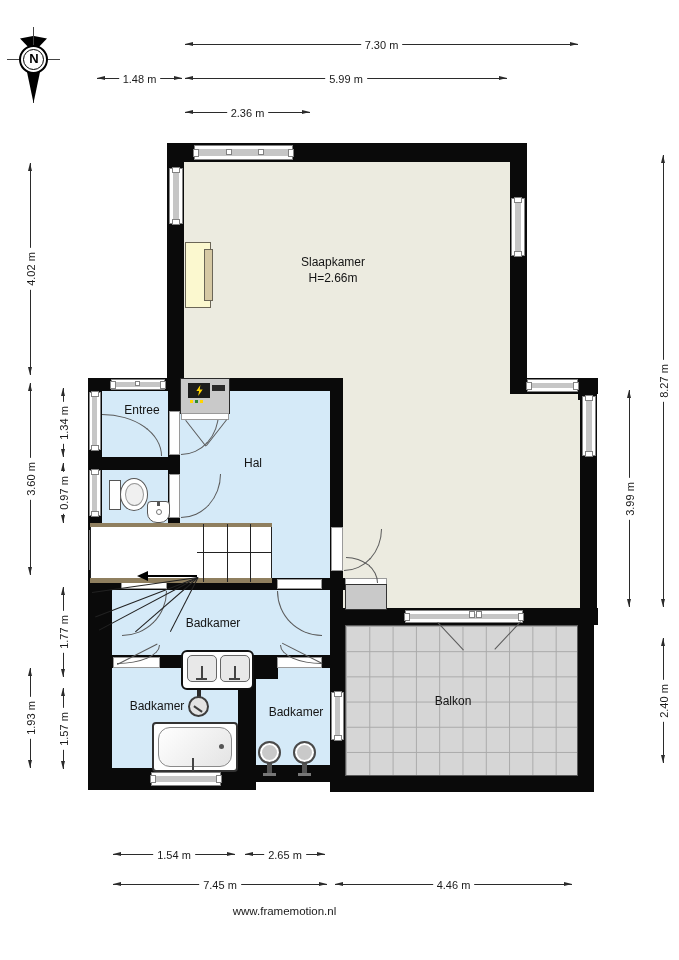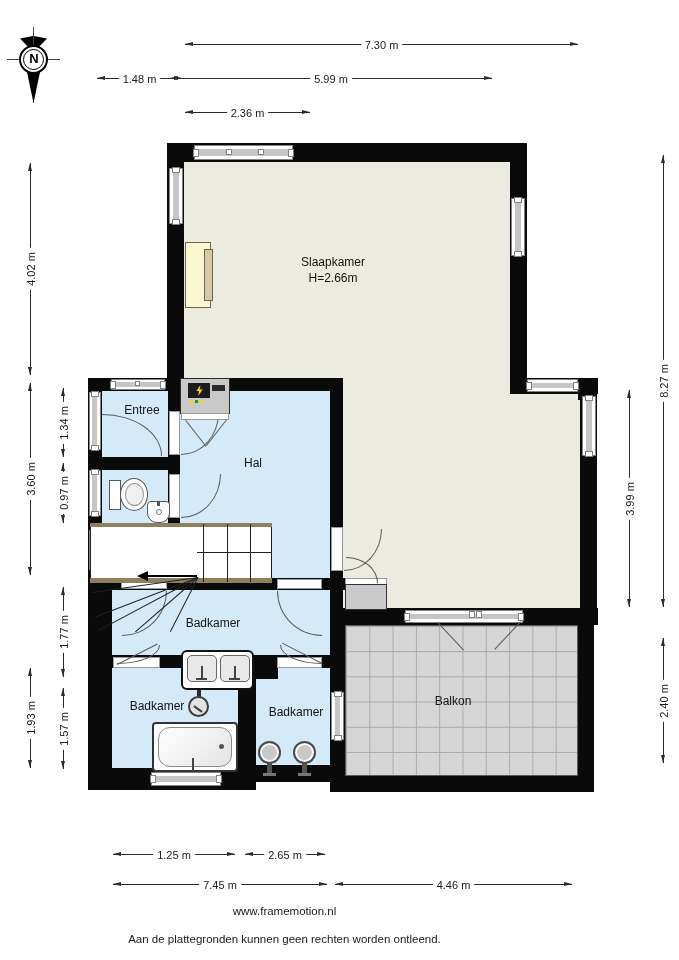--- a/index.html
+++ b/index.html
@@ -221,21 +221,21 @@
   <div class="hdim" style="left:185px;top:44px;width:393px;">
     <span class="a l"></span>
       <span class="a r"></span>
     <span class="lb">7.30 m</span>
   </div>
   <div class="hdim" style="left:97px;top:78px;width:85px;">
     <span class="a l"></span>
       <span class="a r"></span>
     <span class="lb">1.48 m</span>
   </div>
-  <div class="hdim" style="left:170px;top:78px;width:322px;text-align:center;">
+  <div class="hdim" style="left:185px;top:78px;width:322px;text-align:center;">
     <span class="a l"></span>
       <span class="a r"></span>
     <span class="lb">5.99 m</span>
   </div>
   <div class="hdim" style="left:185px;top:112px;width:125px;">
     <span class="a l"></span>
       <span class="a r"></span>
     <span class="lb">2.36 m</span>
   </div>
 
@@ -287,34 +287,33 @@
   </div>
   <div class="vdim" style="left:663px;top:638px;height:125px;">
     <span class="a t"></span>
       <span class="a b"></span>
     <span class="lb">2.40 m</span>
   </div>
 
   <div class="hdim" style="left:113px;top:854px;width:122px;">
     <span class="a l"></span>
       <span class="a r"></span>
-    <span class="lb">1.25 m</span>
+    <span class="lb">1.54 m</span>
   </div>
   <div class="hdim" style="left:245px;top:854px;width:80px;">
     <span class="a l"></span>
       <span class="a r"></span>
     <span class="lb">2.65 m</span>
   </div>
   <div class="hdim" style="left:113px;top:884px;width:214px;">
     <span class="a l"></span>
       <span class="a r"></span>
     <span class="lb">7.45 m</span>
   </div>
   <div class="hdim" style="left:335px;top:884px;width:237px;">
     <span class="a l"></span>
       <span class="a r"></span>
     <span class="lb">4.46 m</span>
   </div>
 
   <div class="footer-line" style="top:905px;">www.framemotion.nl</div>
-  <div class="footer-line" style="top:933px;">Aan de plattegronden kunnen geen rechten worden ontleend.</div>
 
 </div>
 
 </body></html>

